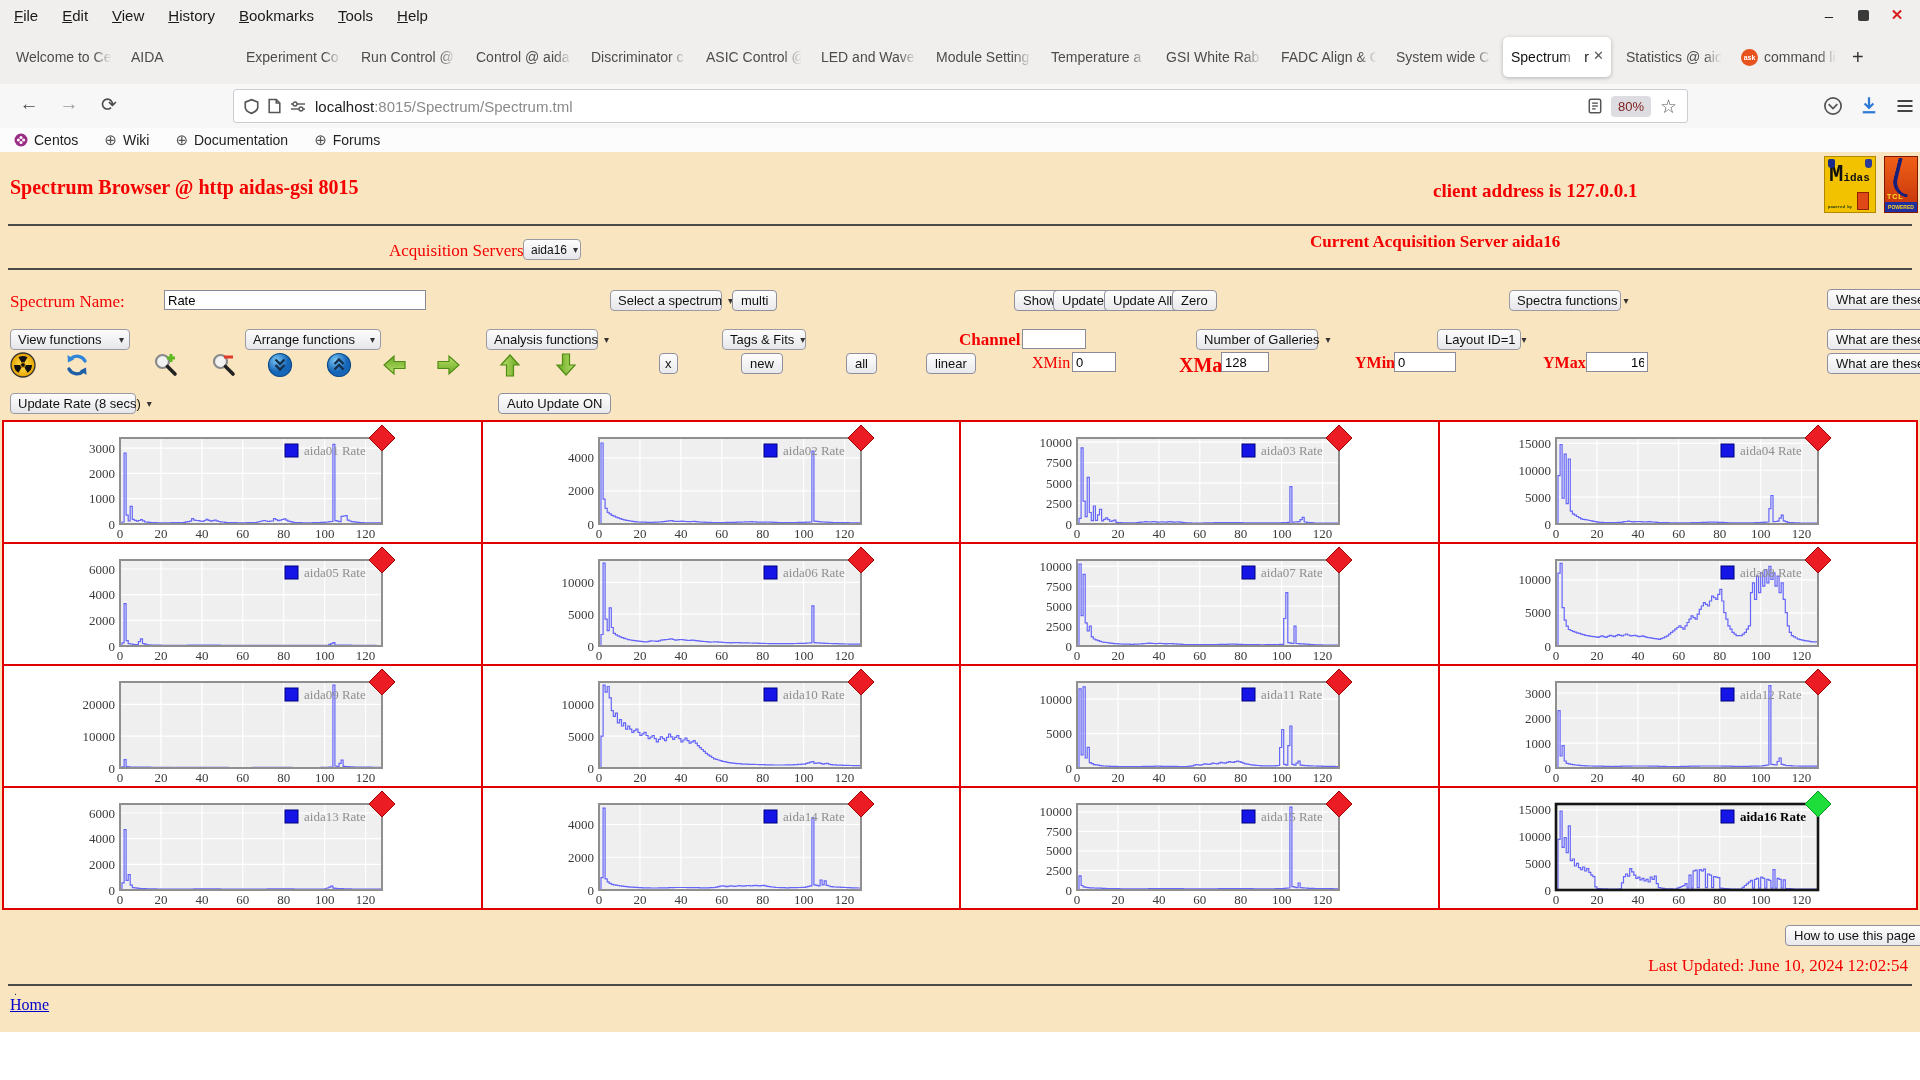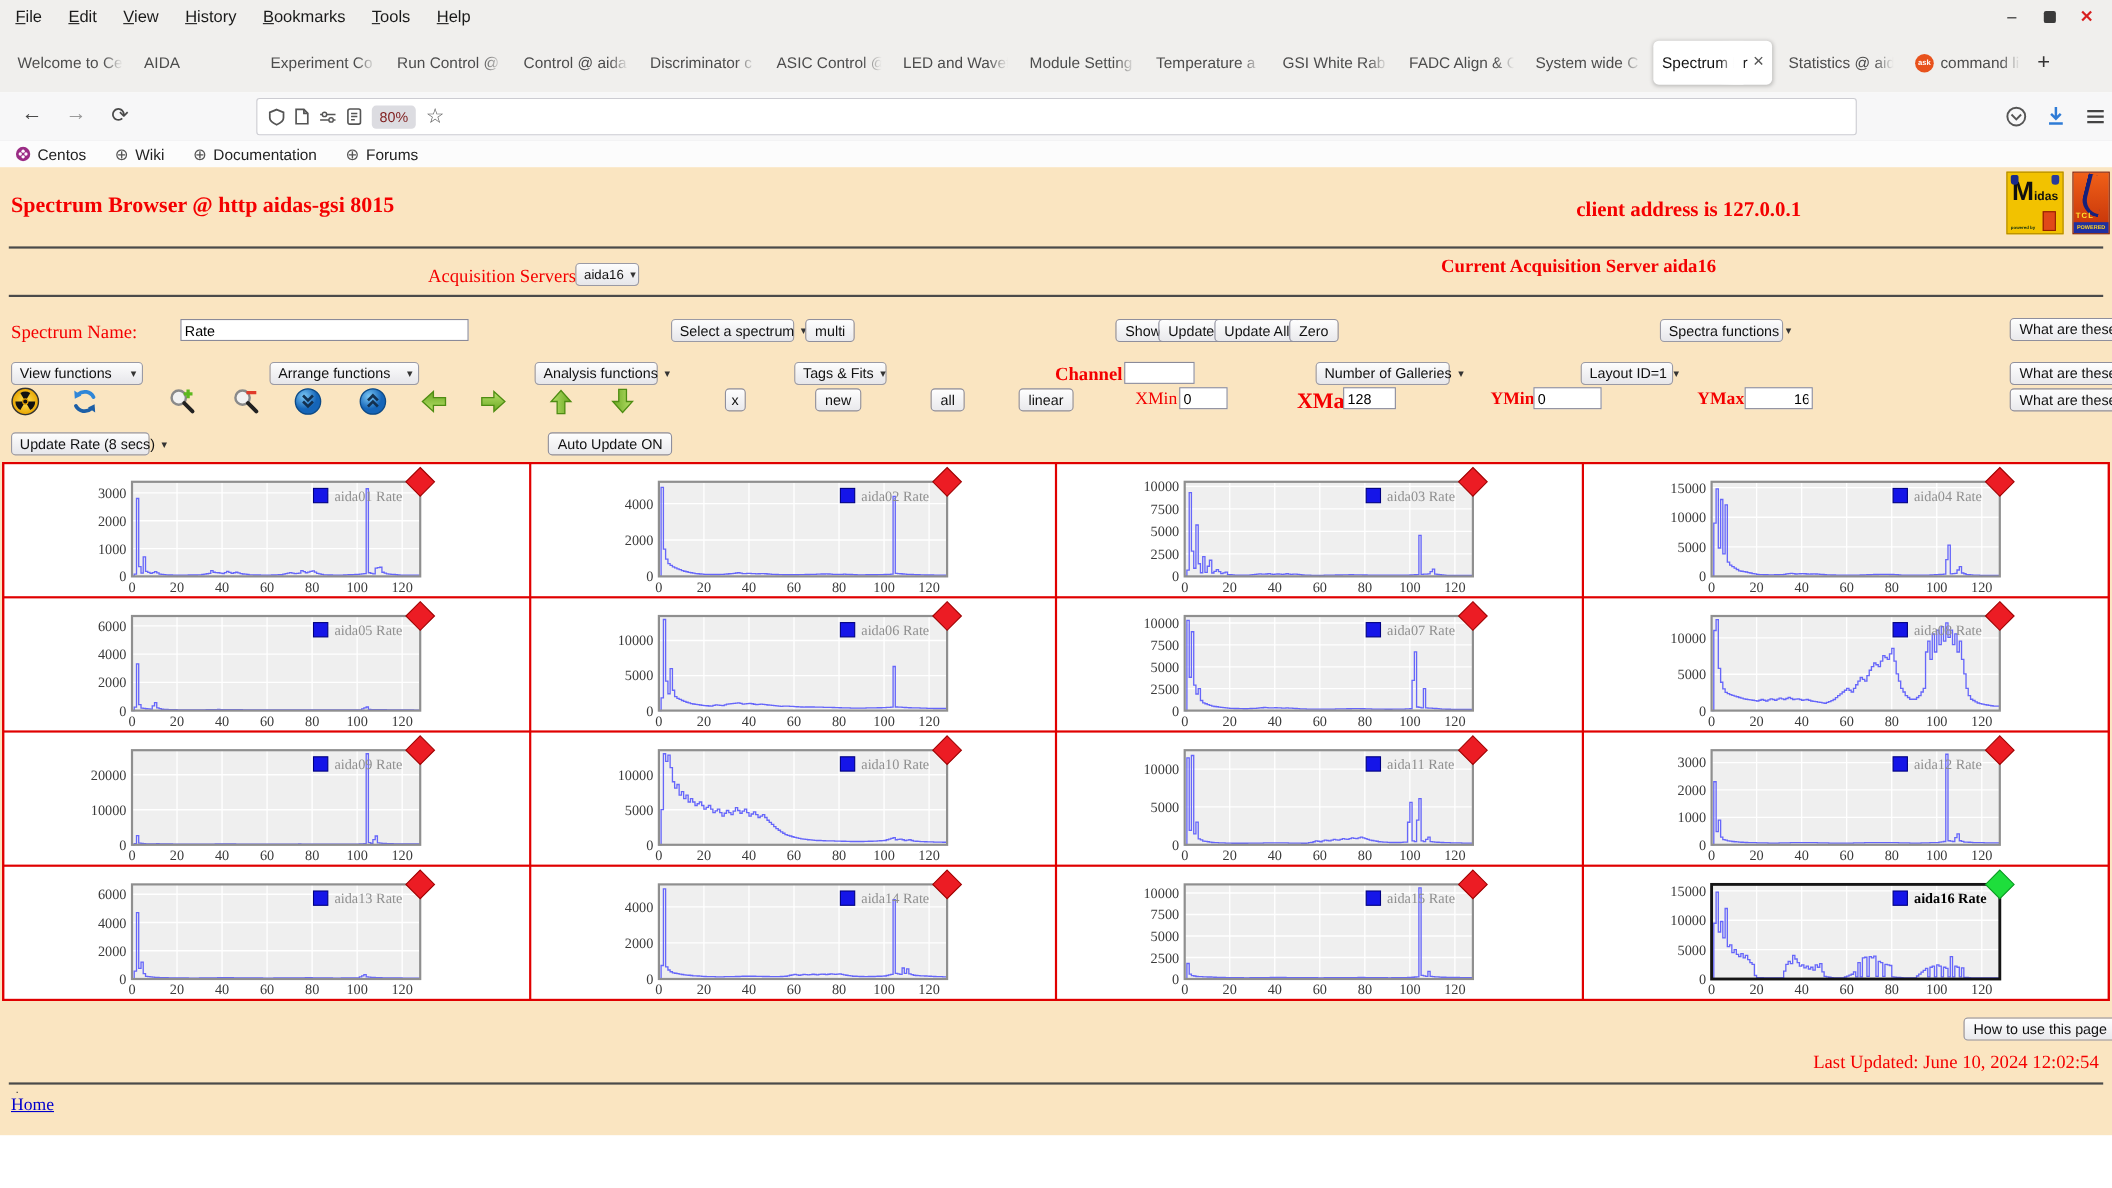--- a/index.html
+++ b/index.html
@@ -61,21 +61,21 @@
   .cell svg{position:absolute;left:66px;top:2px;overflow:visible;}
   #footbtns{position:absolute;left:10px;top:773px;display:flex;gap:5px;}
   #footbtns .btn{position:static;}
   #howto{left:1785px;top:773px;}
   #lastupd{position:absolute;right:12px;top:804px;font-size:17px;}
   #dot{position:absolute;left:14px;top:833px;font-size:11px;color:#333;}
   #homelink{position:absolute;left:10px;top:844px;font-family:"Liberation Serif",serif;
     font-size:16px;color:#0000cc;text-decoration:underline;}
   
   #logo-midas{position:absolute;left:1824px;top:4px;width:52px;height:57px;background:#f2c200;
-    border:1px solid #b08900;box-sizing:border-box;overflow:hidden;font-family:Liberation Sans, sans-serif;}
+    border:1px solid #b08900;box-sizing:border-box;overflow:hidden;font-family:Liberation Mono, monospace;}
   #logo-midas .m{font-size:24px;font-weight:bold;color:#101010;line-height:20px;margin:8px 0 0 4px;}
   #logo-midas .rest{font-size:11px;font-weight:bold;color:#101010;}
   #logo-midas .shield{position:absolute;left:3px;top:2px;width:7px;height:9px;background:#1a2a8a;border-radius:2px 2px 4px 4px;}
   #logo-midas .shield2{position:absolute;right:3px;top:2px;width:7px;height:9px;background:#2a3a9a;border-radius:2px 2px 4px 4px;}
   #logo-midas .pby{position:absolute;left:3px;bottom:3px;font-size:4px;color:#103010;font-weight:bold;}
   #logo-midas .tclmini{position:absolute;right:6px;bottom:2px;width:10px;height:16px;background:#e04818;border:1px solid #902000;}
   #logo-tcl{position:absolute;left:1884px;top:4px;width:34px;height:57px;background:linear-gradient(#f06018,#c23008);
     border:1px solid #801800;box-sizing:border-box;overflow:hidden;}
   #logo-tcl .feather{position:absolute;left:9px;top:2px;width:14px;height:34px;border-left:4px solid #16207a;
     border-bottom:3px solid #16207a;border-radius:0 0 0 16px;transform:rotate(14deg);}
@@ -168,20 +168,21 @@
     <svg width="13" height="16" viewBox="0 0 11 13">
         <path d="M1 1 H7 L10 4 V12 H1 Z" fill="none" stroke="#555" stroke-width="1.3"></path>
         <path d="M7 1 V4 H10" fill="none" stroke="#555" stroke-width="1.3"></path>
       </svg>
     <svg width="16" height="14" viewBox="0 0 16 12">
         <line x1="1" y1="4" x2="15" y2="4" stroke="#555" stroke-width="1.4"></line>
         <line x1="1" y1="9" x2="15" y2="9" stroke="#555" stroke-width="1.4"></line>
         <circle cx="5" cy="4" r="2" fill="#f7f7f8" stroke="#555" stroke-width="1.3"></circle>
         <circle cx="11" cy="9" r="2" fill="#f7f7f8" stroke="#555" stroke-width="1.3"></circle>
       </svg>
+    <span id="urltext"><span>localhost</span><span class="dim">:8015/Spectrum/Spectrum.tml</span></span>
     <svg width="14" height="16" viewBox="0 0 12 14">
         <rect x="1" y="1" width="10" height="12" rx="1.5" fill="none" stroke="#555" stroke-width="1.3"></rect>
         <line x1="3.5" y1="4.5" x2="8.5" y2="4.5" stroke="#555" stroke-width="1.2"></line>
         <line x1="3.5" y1="7" x2="8.5" y2="7" stroke="#555" stroke-width="1.2"></line>
         <line x1="3.5" y1="9.5" x2="6.5" y2="9.5" stroke="#555" stroke-width="1.2"></line>
       </svg>
     <span class="zoomchip">80%</span>
     <span style="font-size:19px;color:#555">☆</span>
   </div>
   <svg class="navico" style="left:1820px;top:12px" width="20" height="20" viewBox="0 0 16 16">

